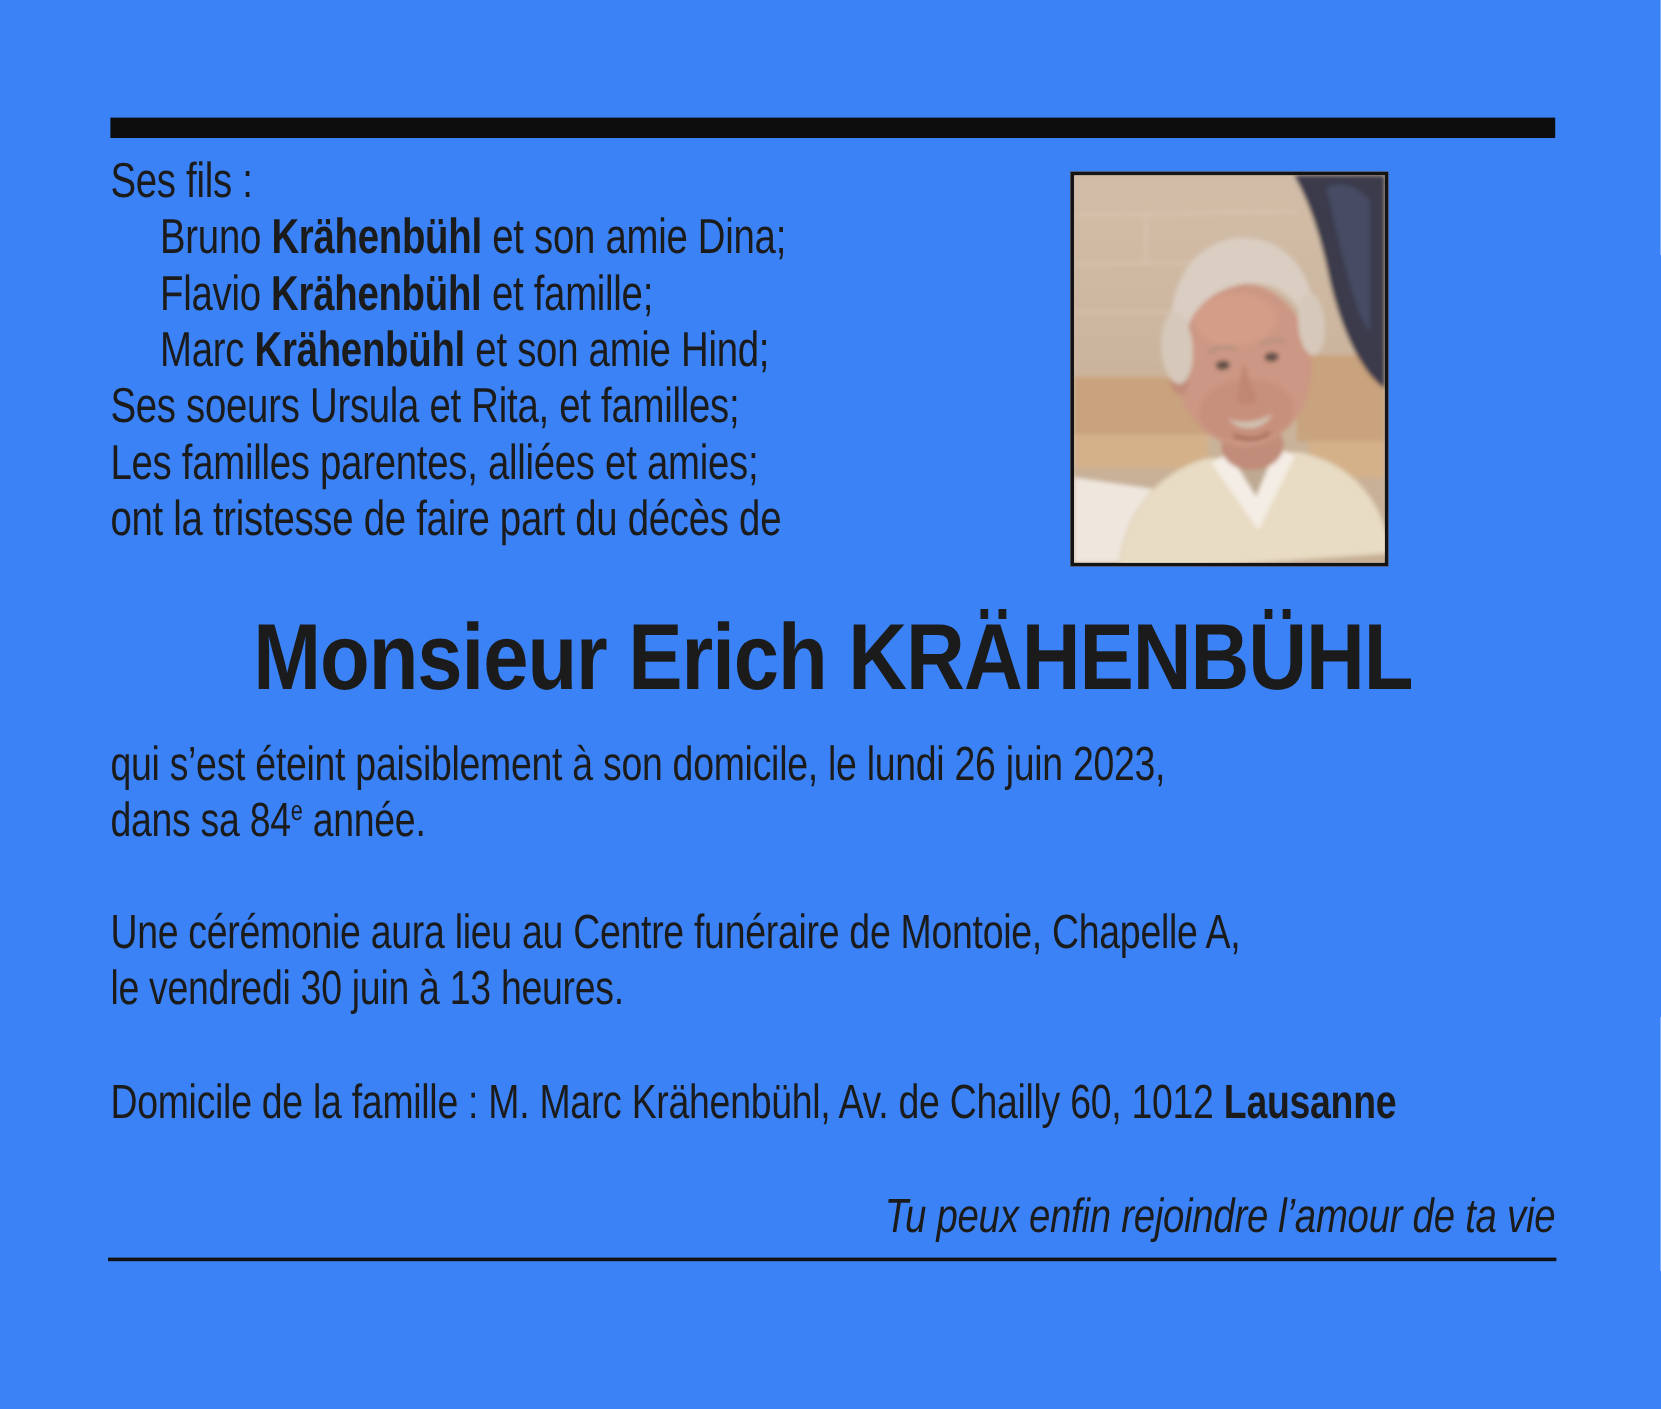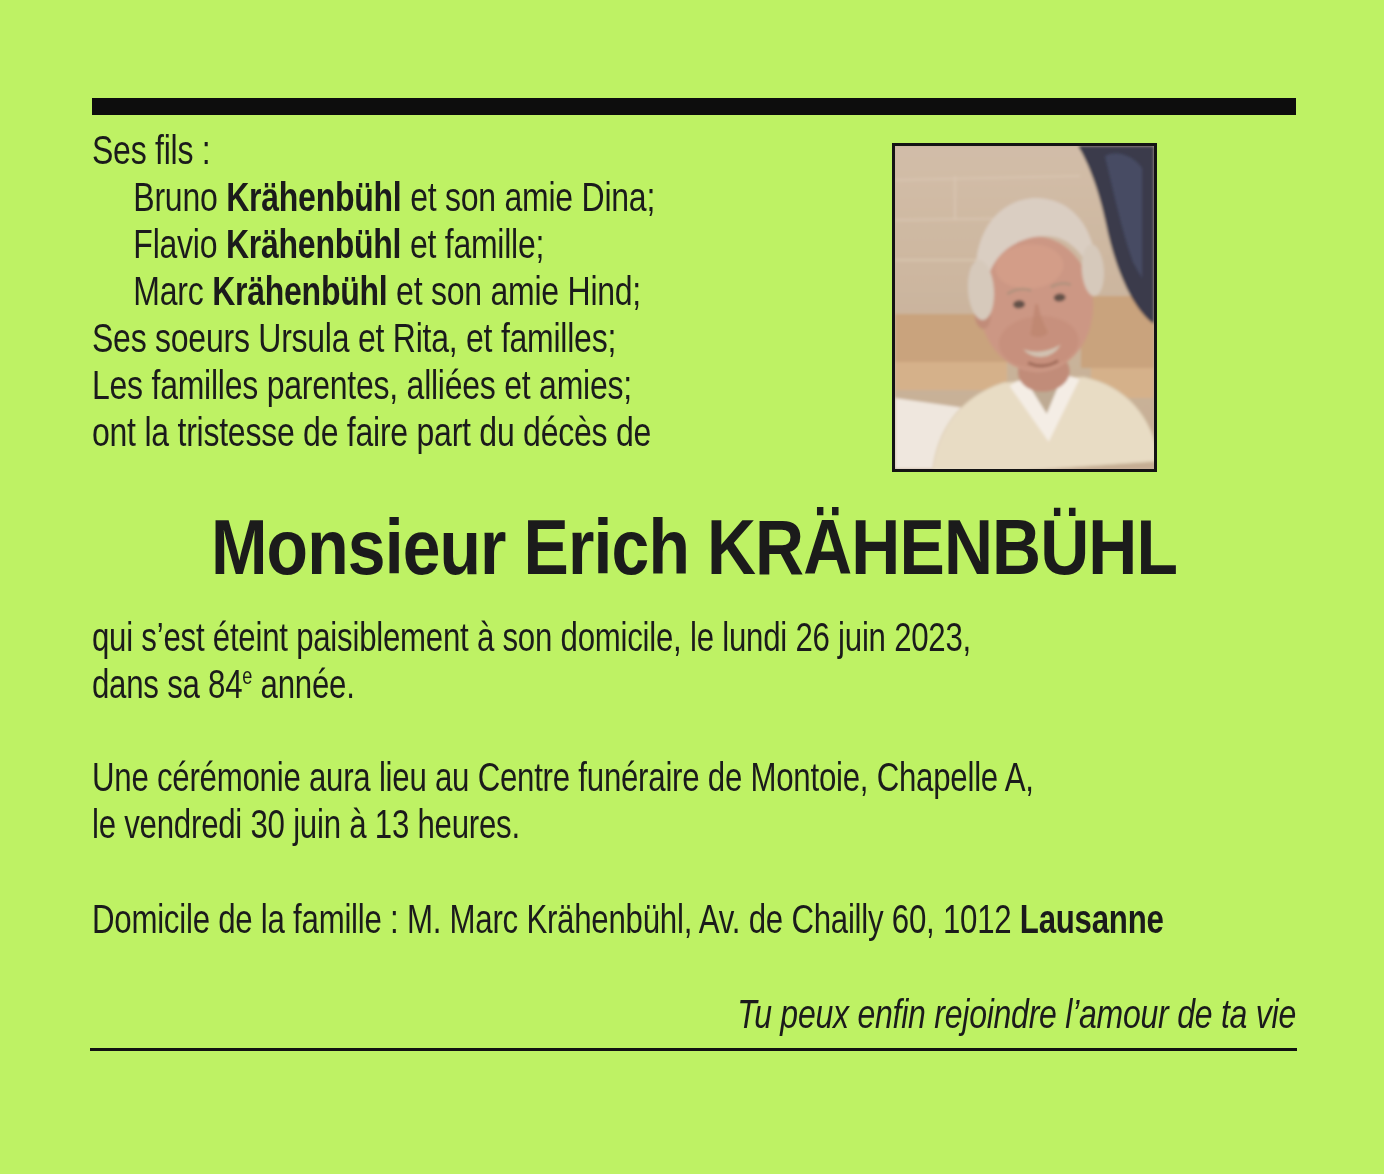--- a/index.html
+++ b/index.html
@@ -1,20 +1,20 @@
 <!DOCTYPE html>
 <html><head>
 <meta charset="utf-8">
 <style>
   html, body { margin: 0; padding: 0; background: #ffffff; }
   #page {
     position: relative;
     width: 1384px;
     height: 1174px;
-    background: #bef264;
+    background: #3b82f6;
     overflow: hidden;
     font-family: "Liberation Sans", sans-serif;
     color: #1b1b1b;
   }
 
   
   .top-rule {
     position: absolute;
     left: 92px; top: 98px;
     width: 1204px; height: 17px;

